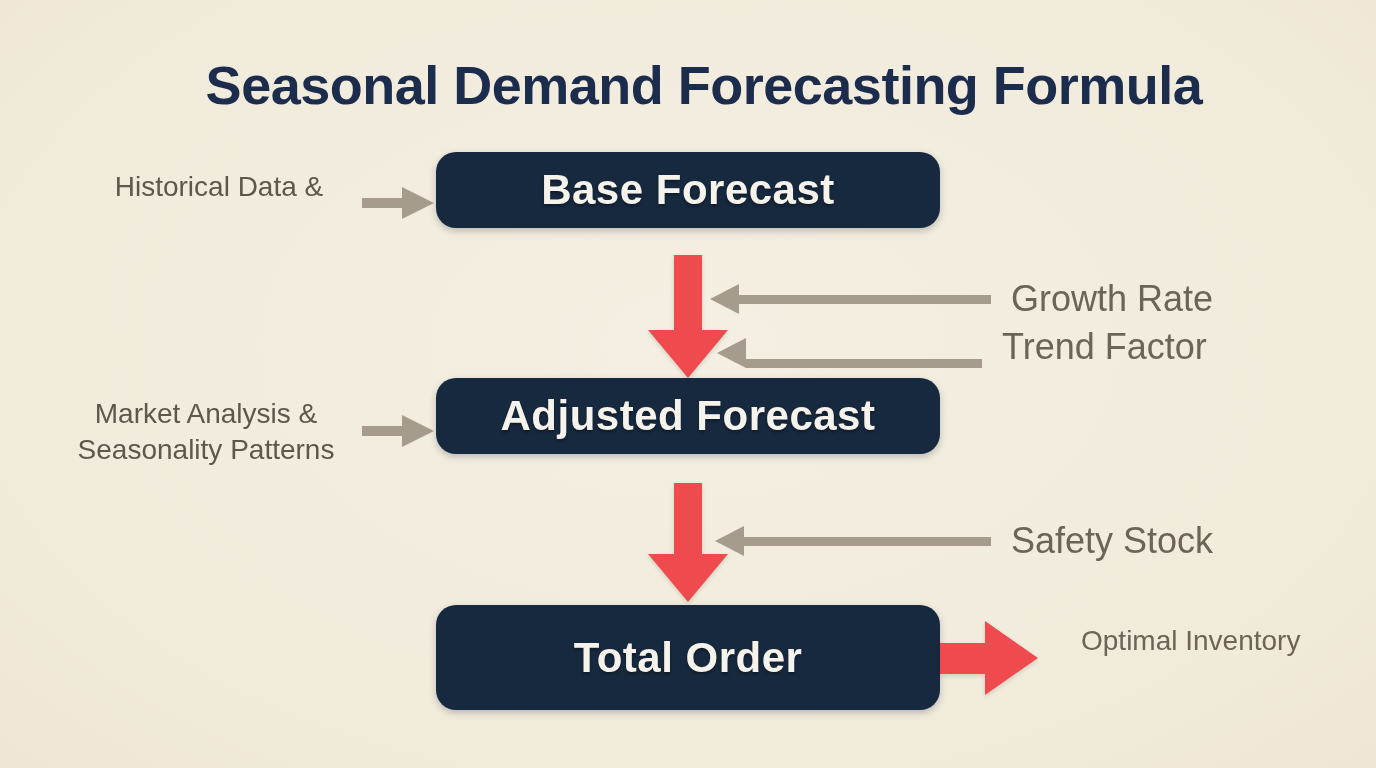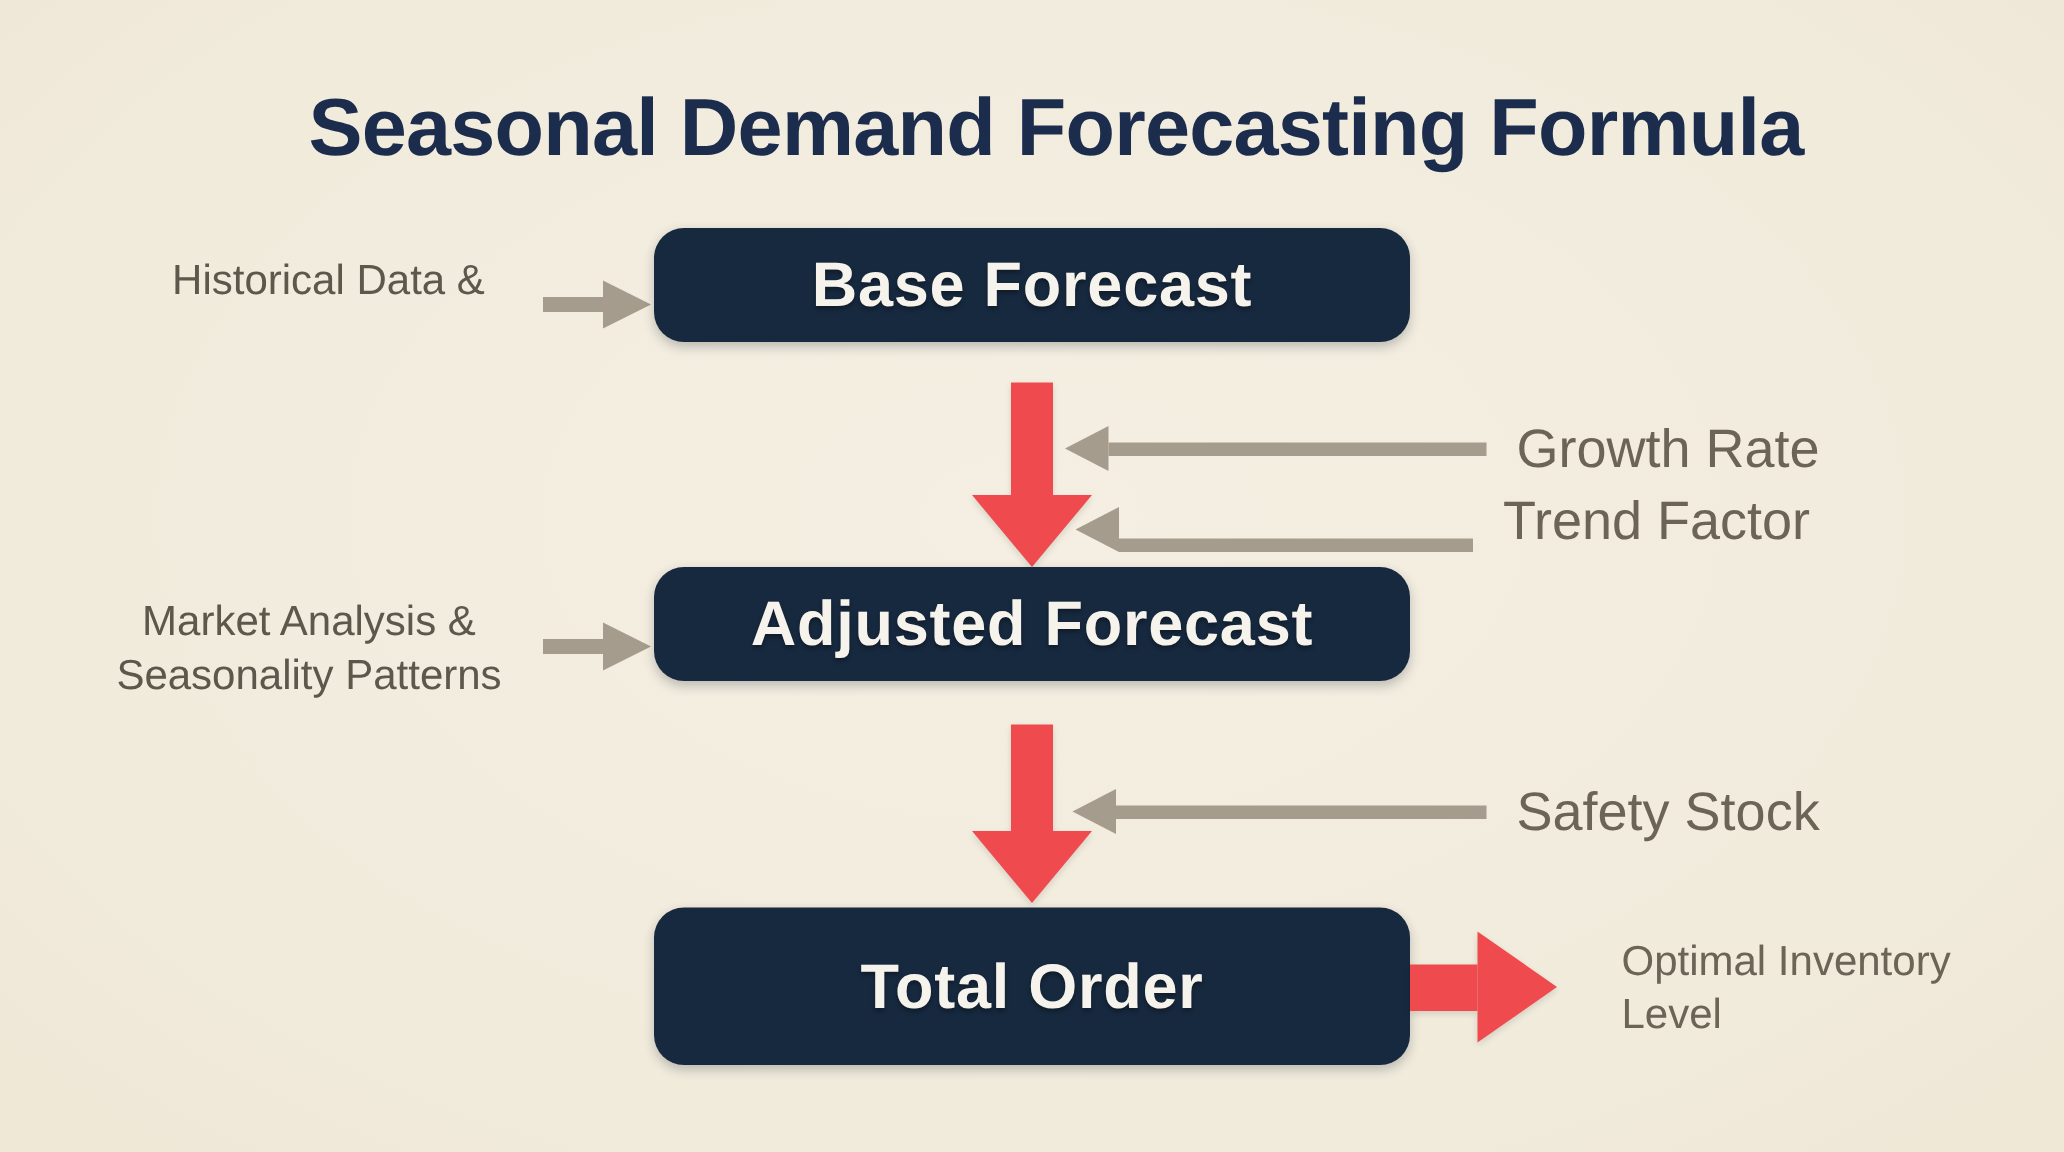--- a/index.html
+++ b/index.html
@@ -181,16 +181,15 @@
   <div class="box box3">
     <span class="box-label">Total Order</span>
   </div>
 
   <div class="output-arrow">
     <div class="out-shaft"></div>
     <div class="head-right-big"></div>
   </div>
   <div class="output-label">
     <div>Optimal Inventory</div>
-    <div>Level</div>
   </div>
 
 </div>
 
 </body></html>

